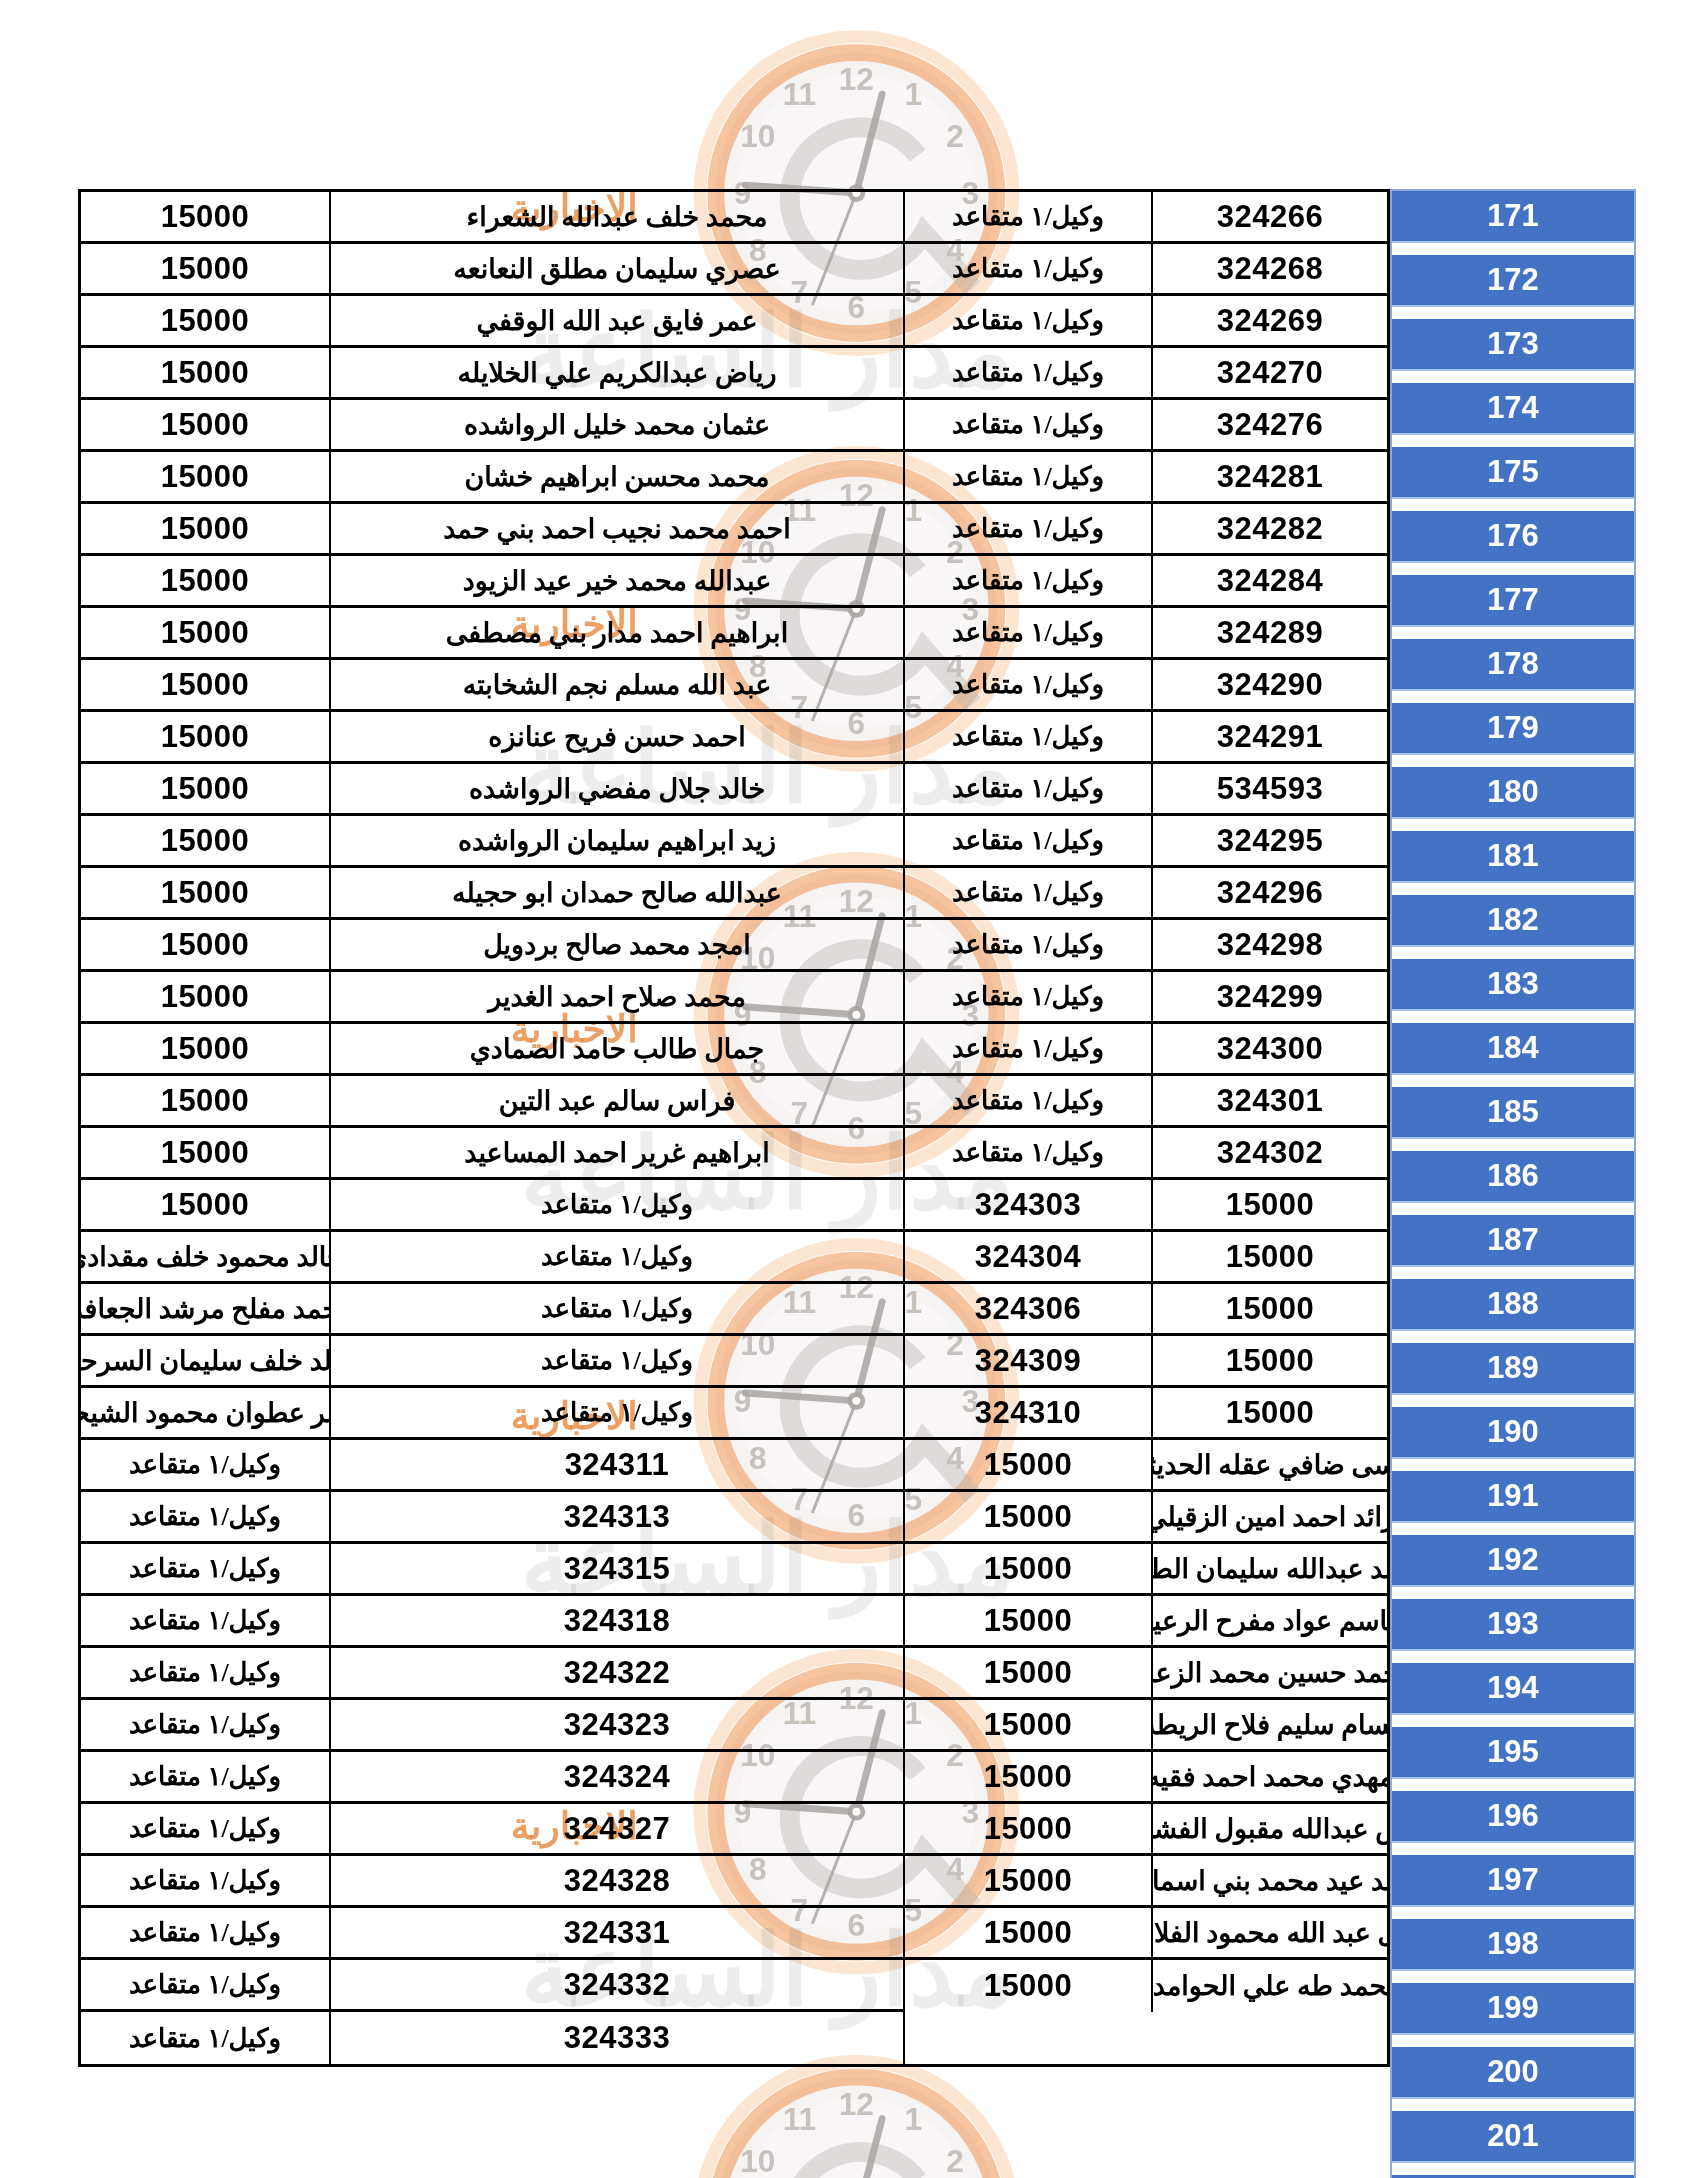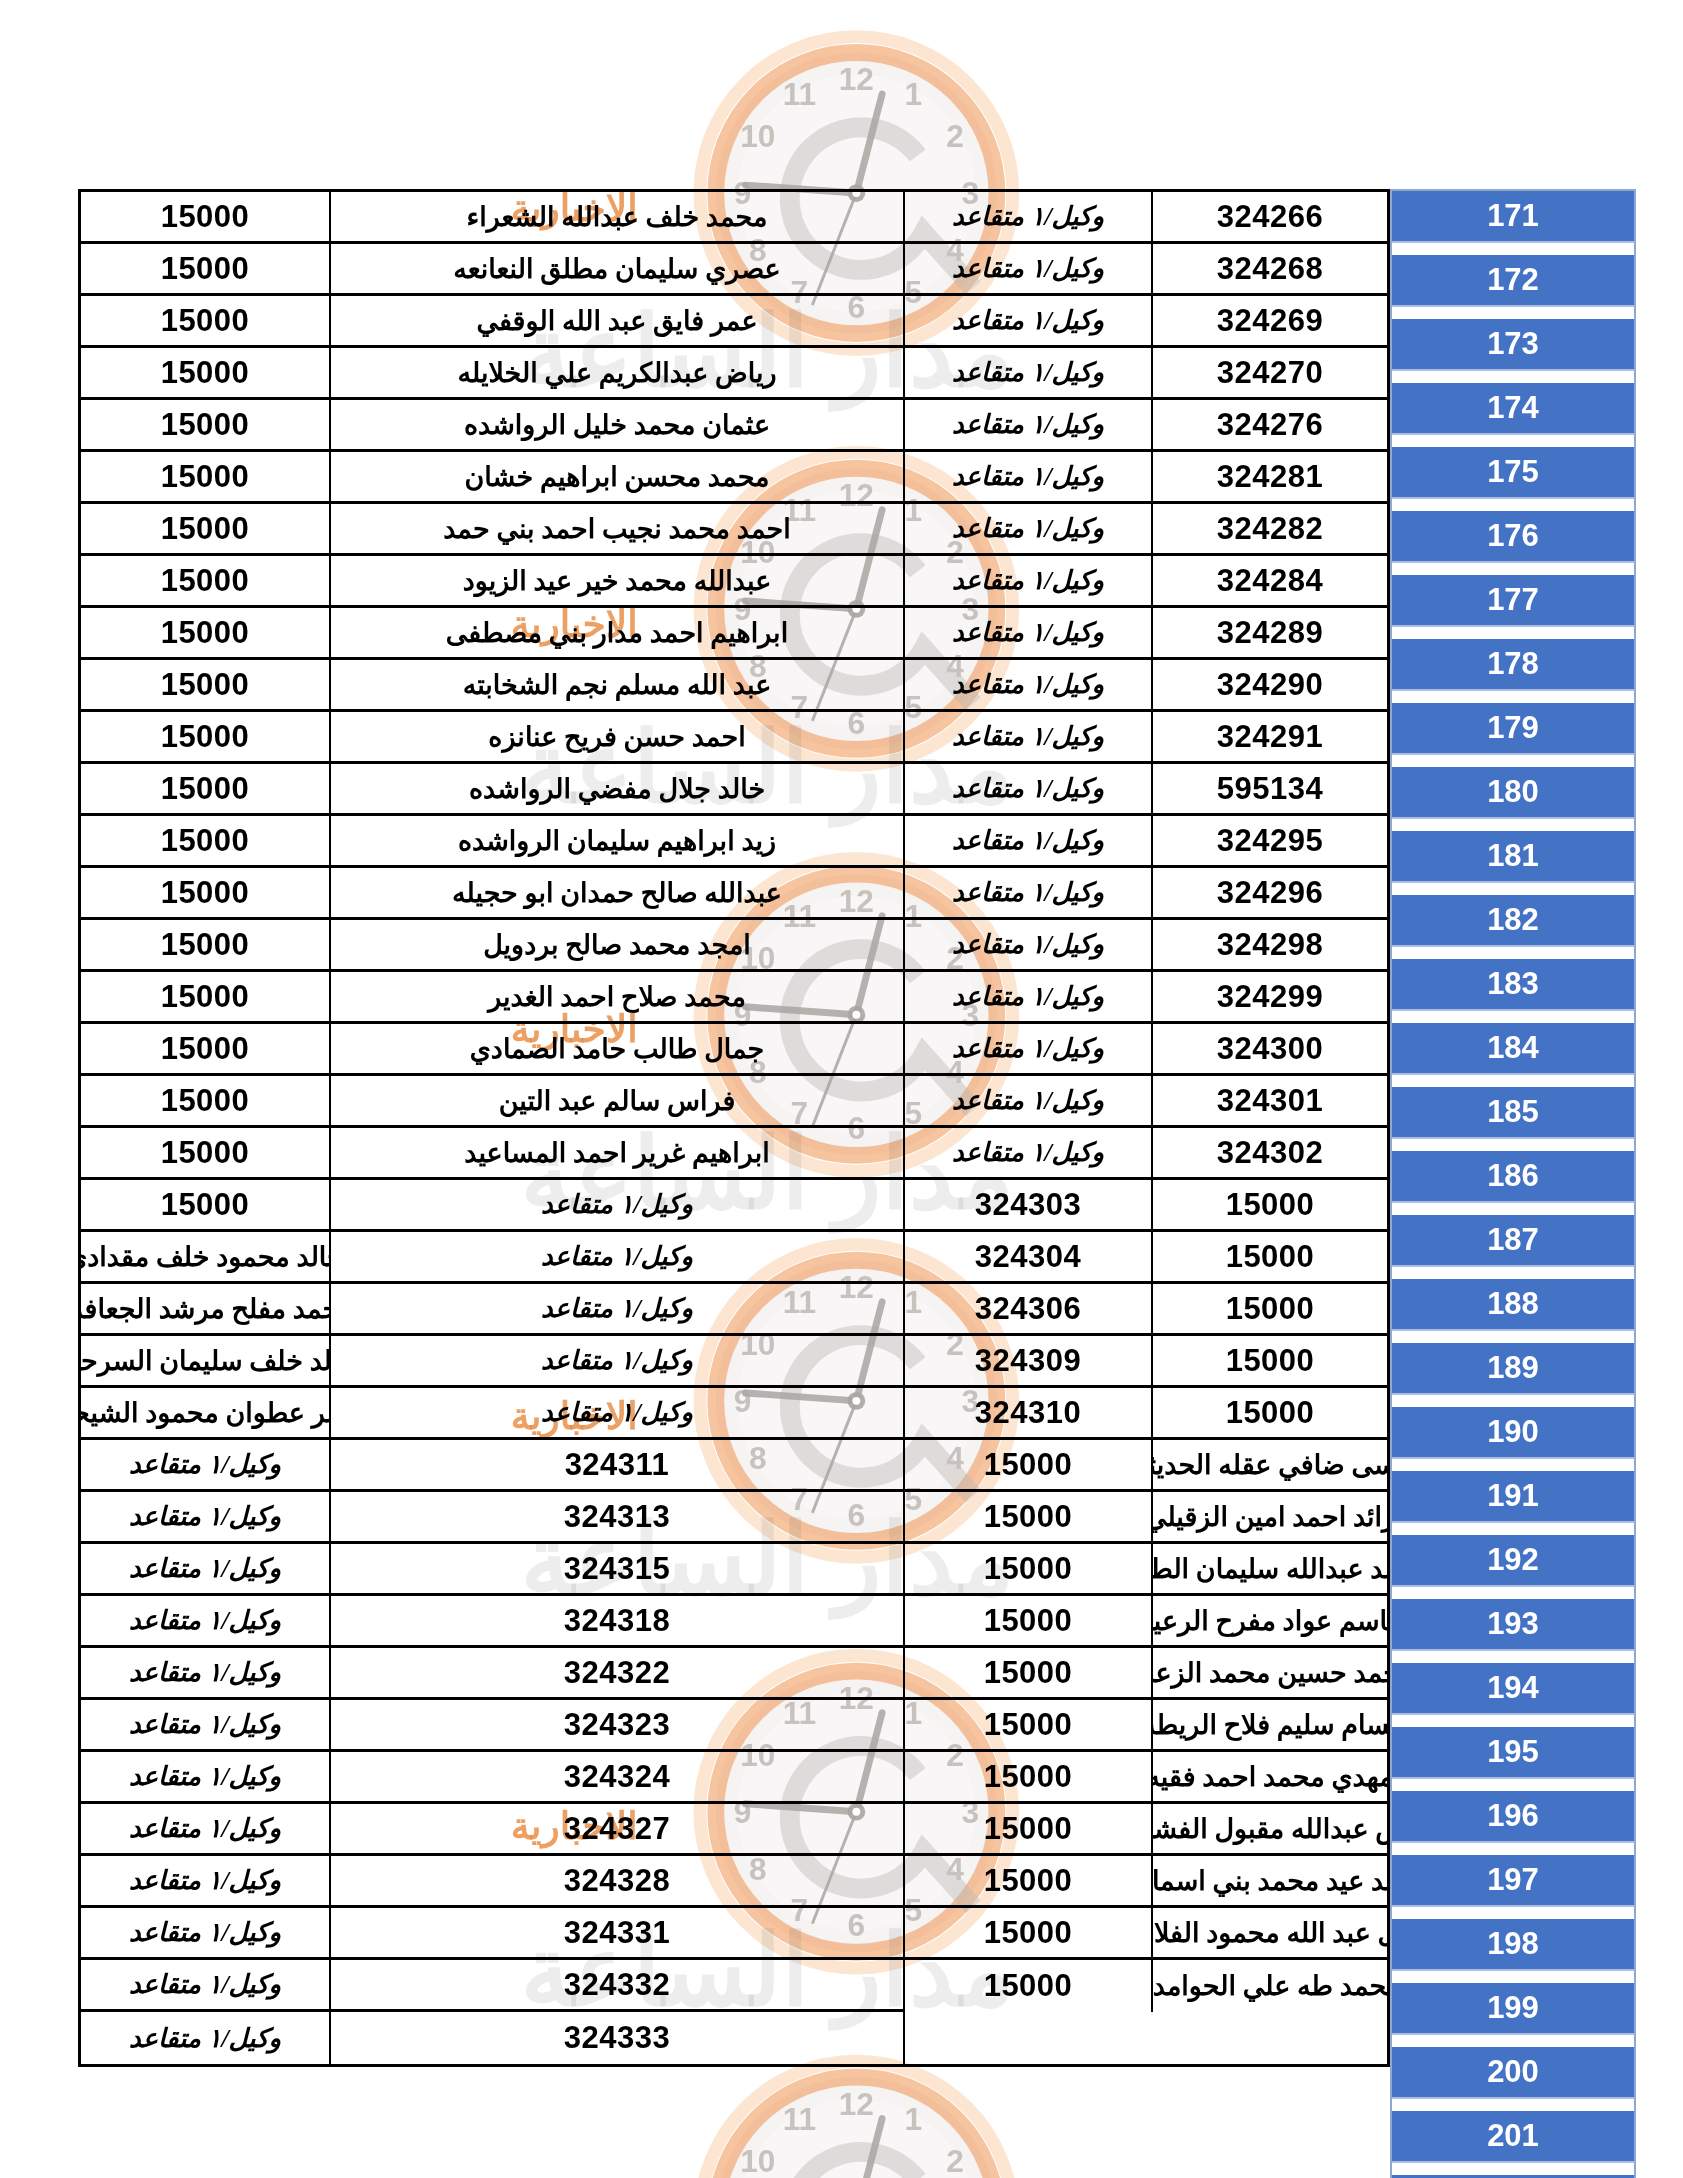--- a/index.html
+++ b/index.html
@@ -47,21 +47,21 @@
     overflow:hidden;white-space:nowrap;
   }
   .gcell:nth-child(4n){border-right:none;}
   .gcell:nth-last-child(-n+4){border-bottom:none;}
   .num{font-weight:bold;font-size:31px;color:#000;letter-spacing:0.5px;}
   .ar{
     direction:rtl;font-weight:bold;color:#000;
     font-family:"Liberation Serif","DejaVu Serif",serif;
     font-size:27px;
   }
-  .rank{font-size:26px;font-style:italic;}
+  .rank{font-size:26px;}
   #seq-col{
     width:246px;
     border:2px solid #8FA8D9;
     display:flex;flex-direction:column;gap:12px;
   }
   .seq{
     height:52px;flex:0 0 52px;
     background:#4472C4;
     border-bottom:2px solid #A9BFE8;
     color:#fff;font-weight:bold;font-size:31px;
@@ -155,21 +155,21 @@
       <div class="gcell ar">عبد الله مسلم نجم الشخابته</div>
       <div class="gcell ar rank">وكيل/١ متقاعد</div>
       <div class="gcell num">324290</div>
       <div class="gcell num">15000</div>
       <div class="gcell ar">احمد حسن فريح عنانزه</div>
       <div class="gcell ar rank">وكيل/١ متقاعد</div>
       <div class="gcell num">324291</div>
       <div class="gcell num">15000</div>
       <div class="gcell ar">خالد جلال مفضي الرواشده</div>
       <div class="gcell ar rank">وكيل/١ متقاعد</div>
-      <div class="gcell num">595134</div>
+      <div class="gcell num">534593</div>
       <div class="gcell num">15000</div>
       <div class="gcell ar">زيد ابراهيم سليمان الرواشده</div>
       <div class="gcell ar rank">وكيل/١ متقاعد</div>
       <div class="gcell num">324295</div>
       <div class="gcell num">15000</div>
       <div class="gcell ar">عبدالله صالح حمدان ابو حجيله</div>
       <div class="gcell ar rank">وكيل/١ متقاعد</div>
       <div class="gcell num">324296</div>
       <div class="gcell num">15000</div>
       <div class="gcell ar">امجد محمد صالح بردويل</div>

